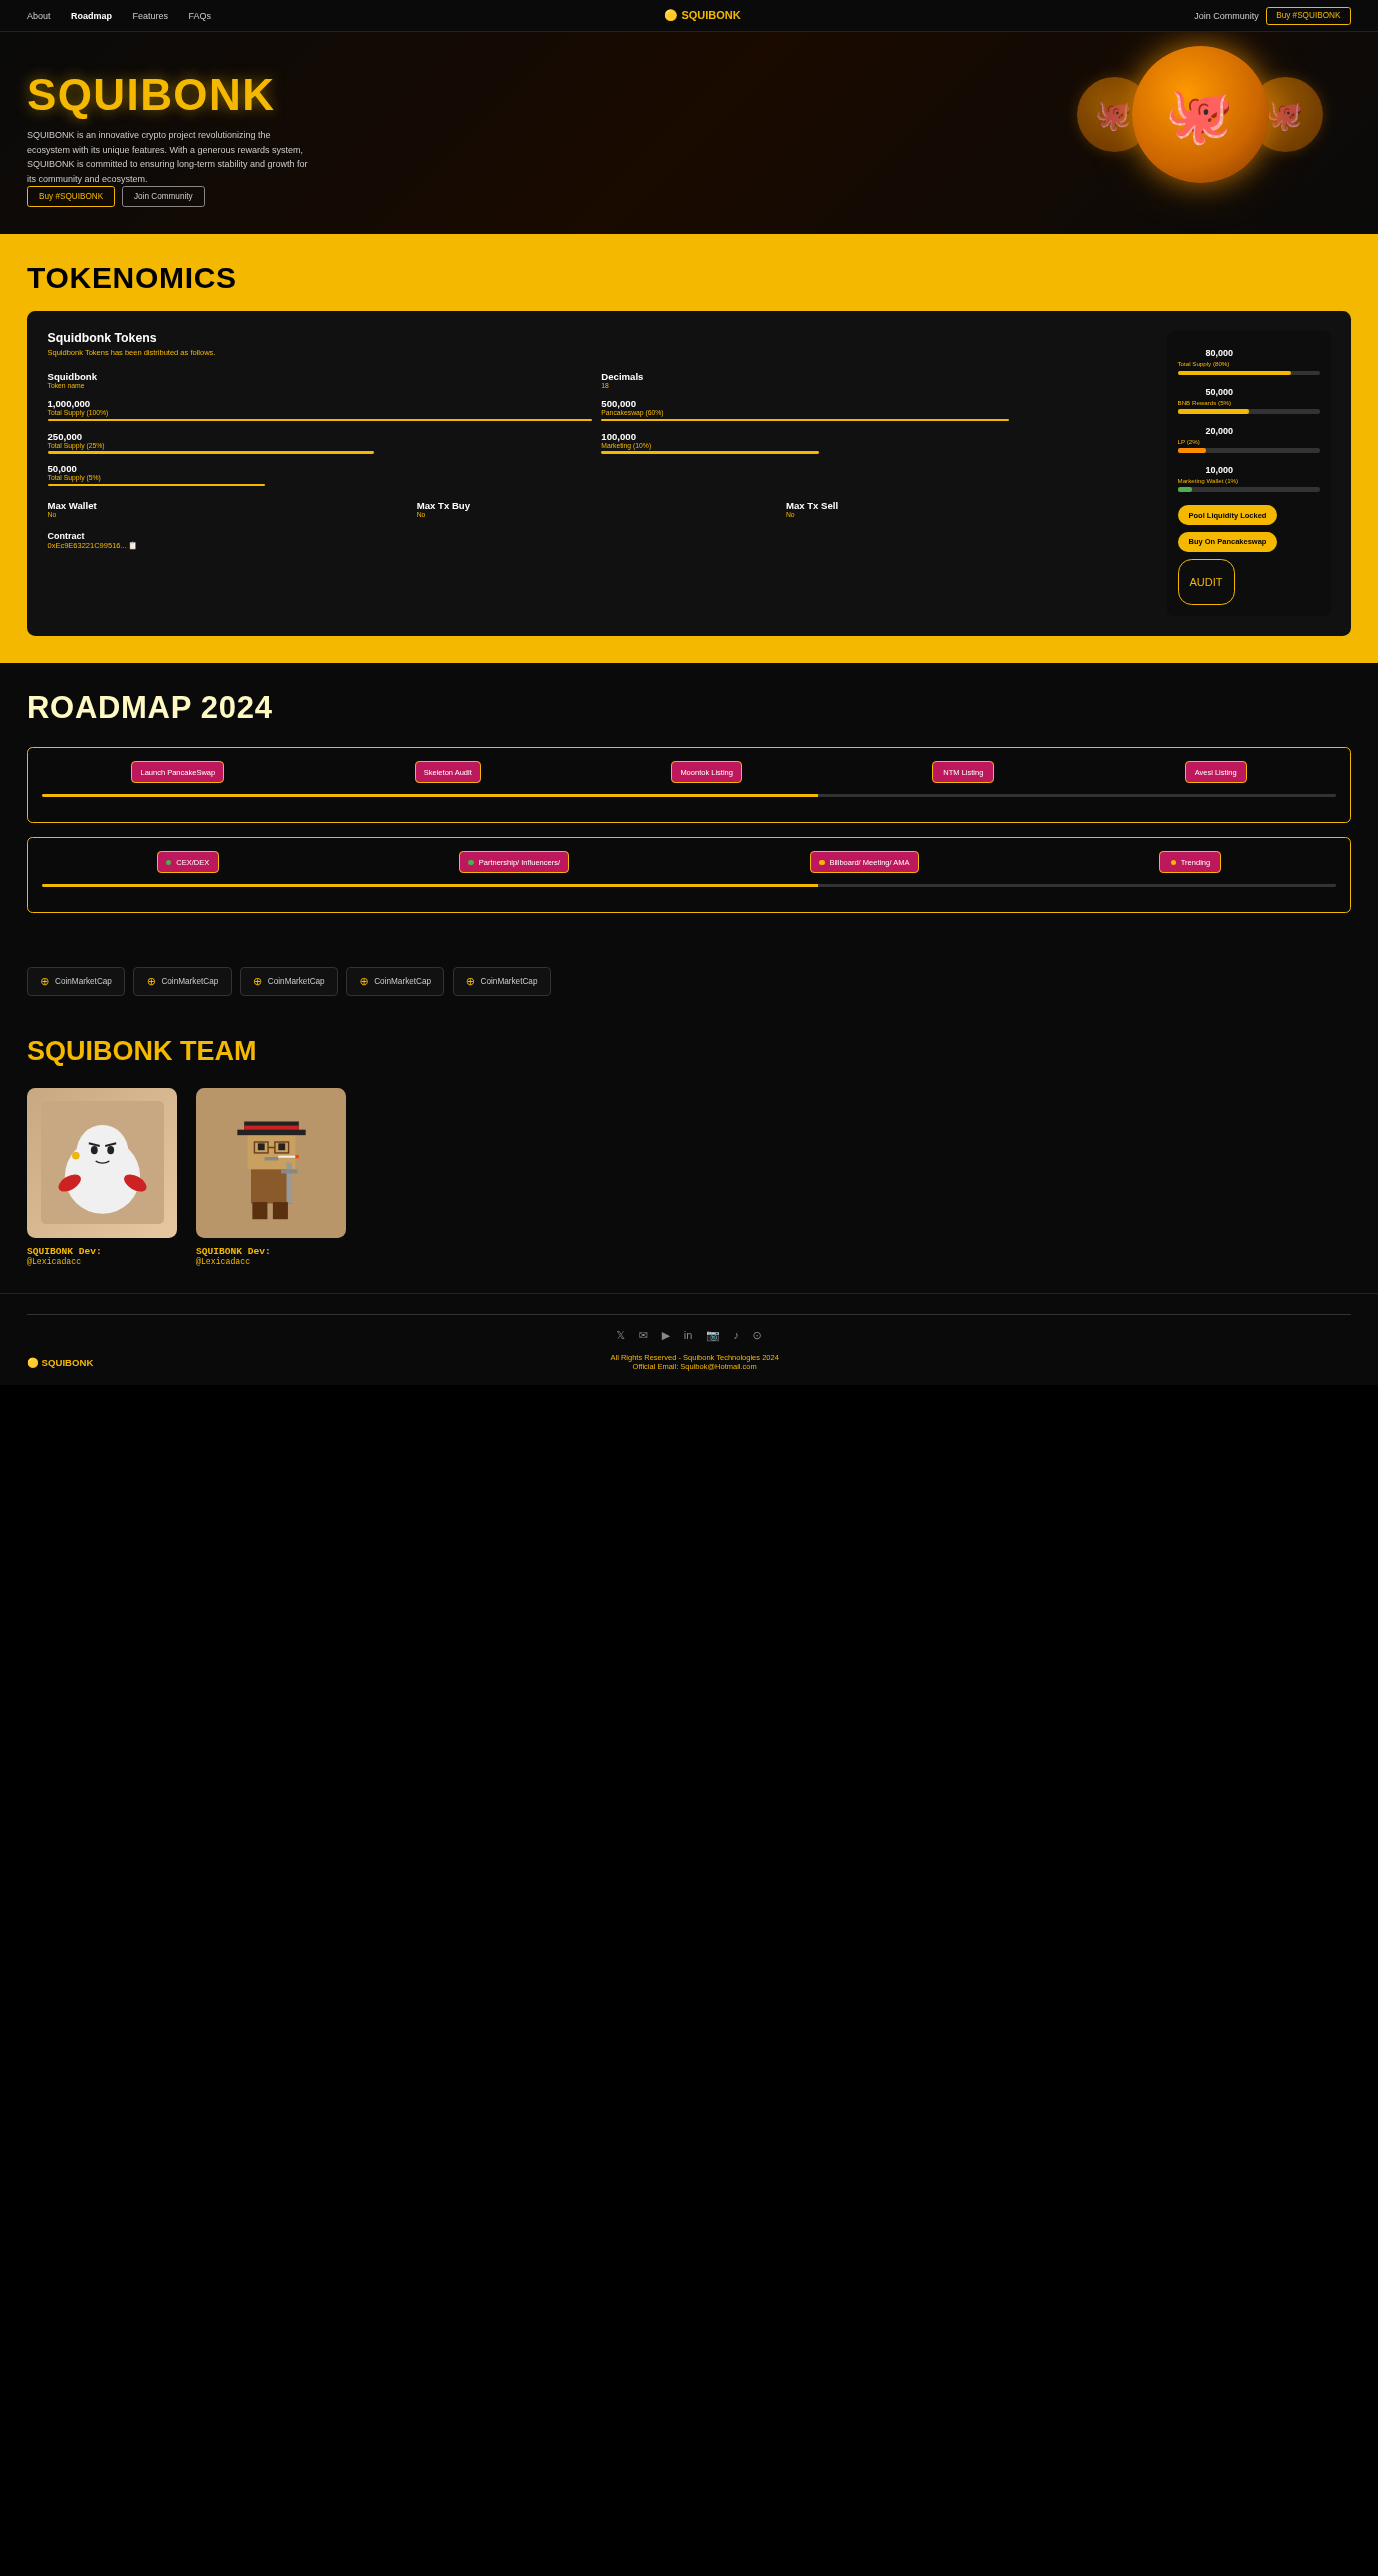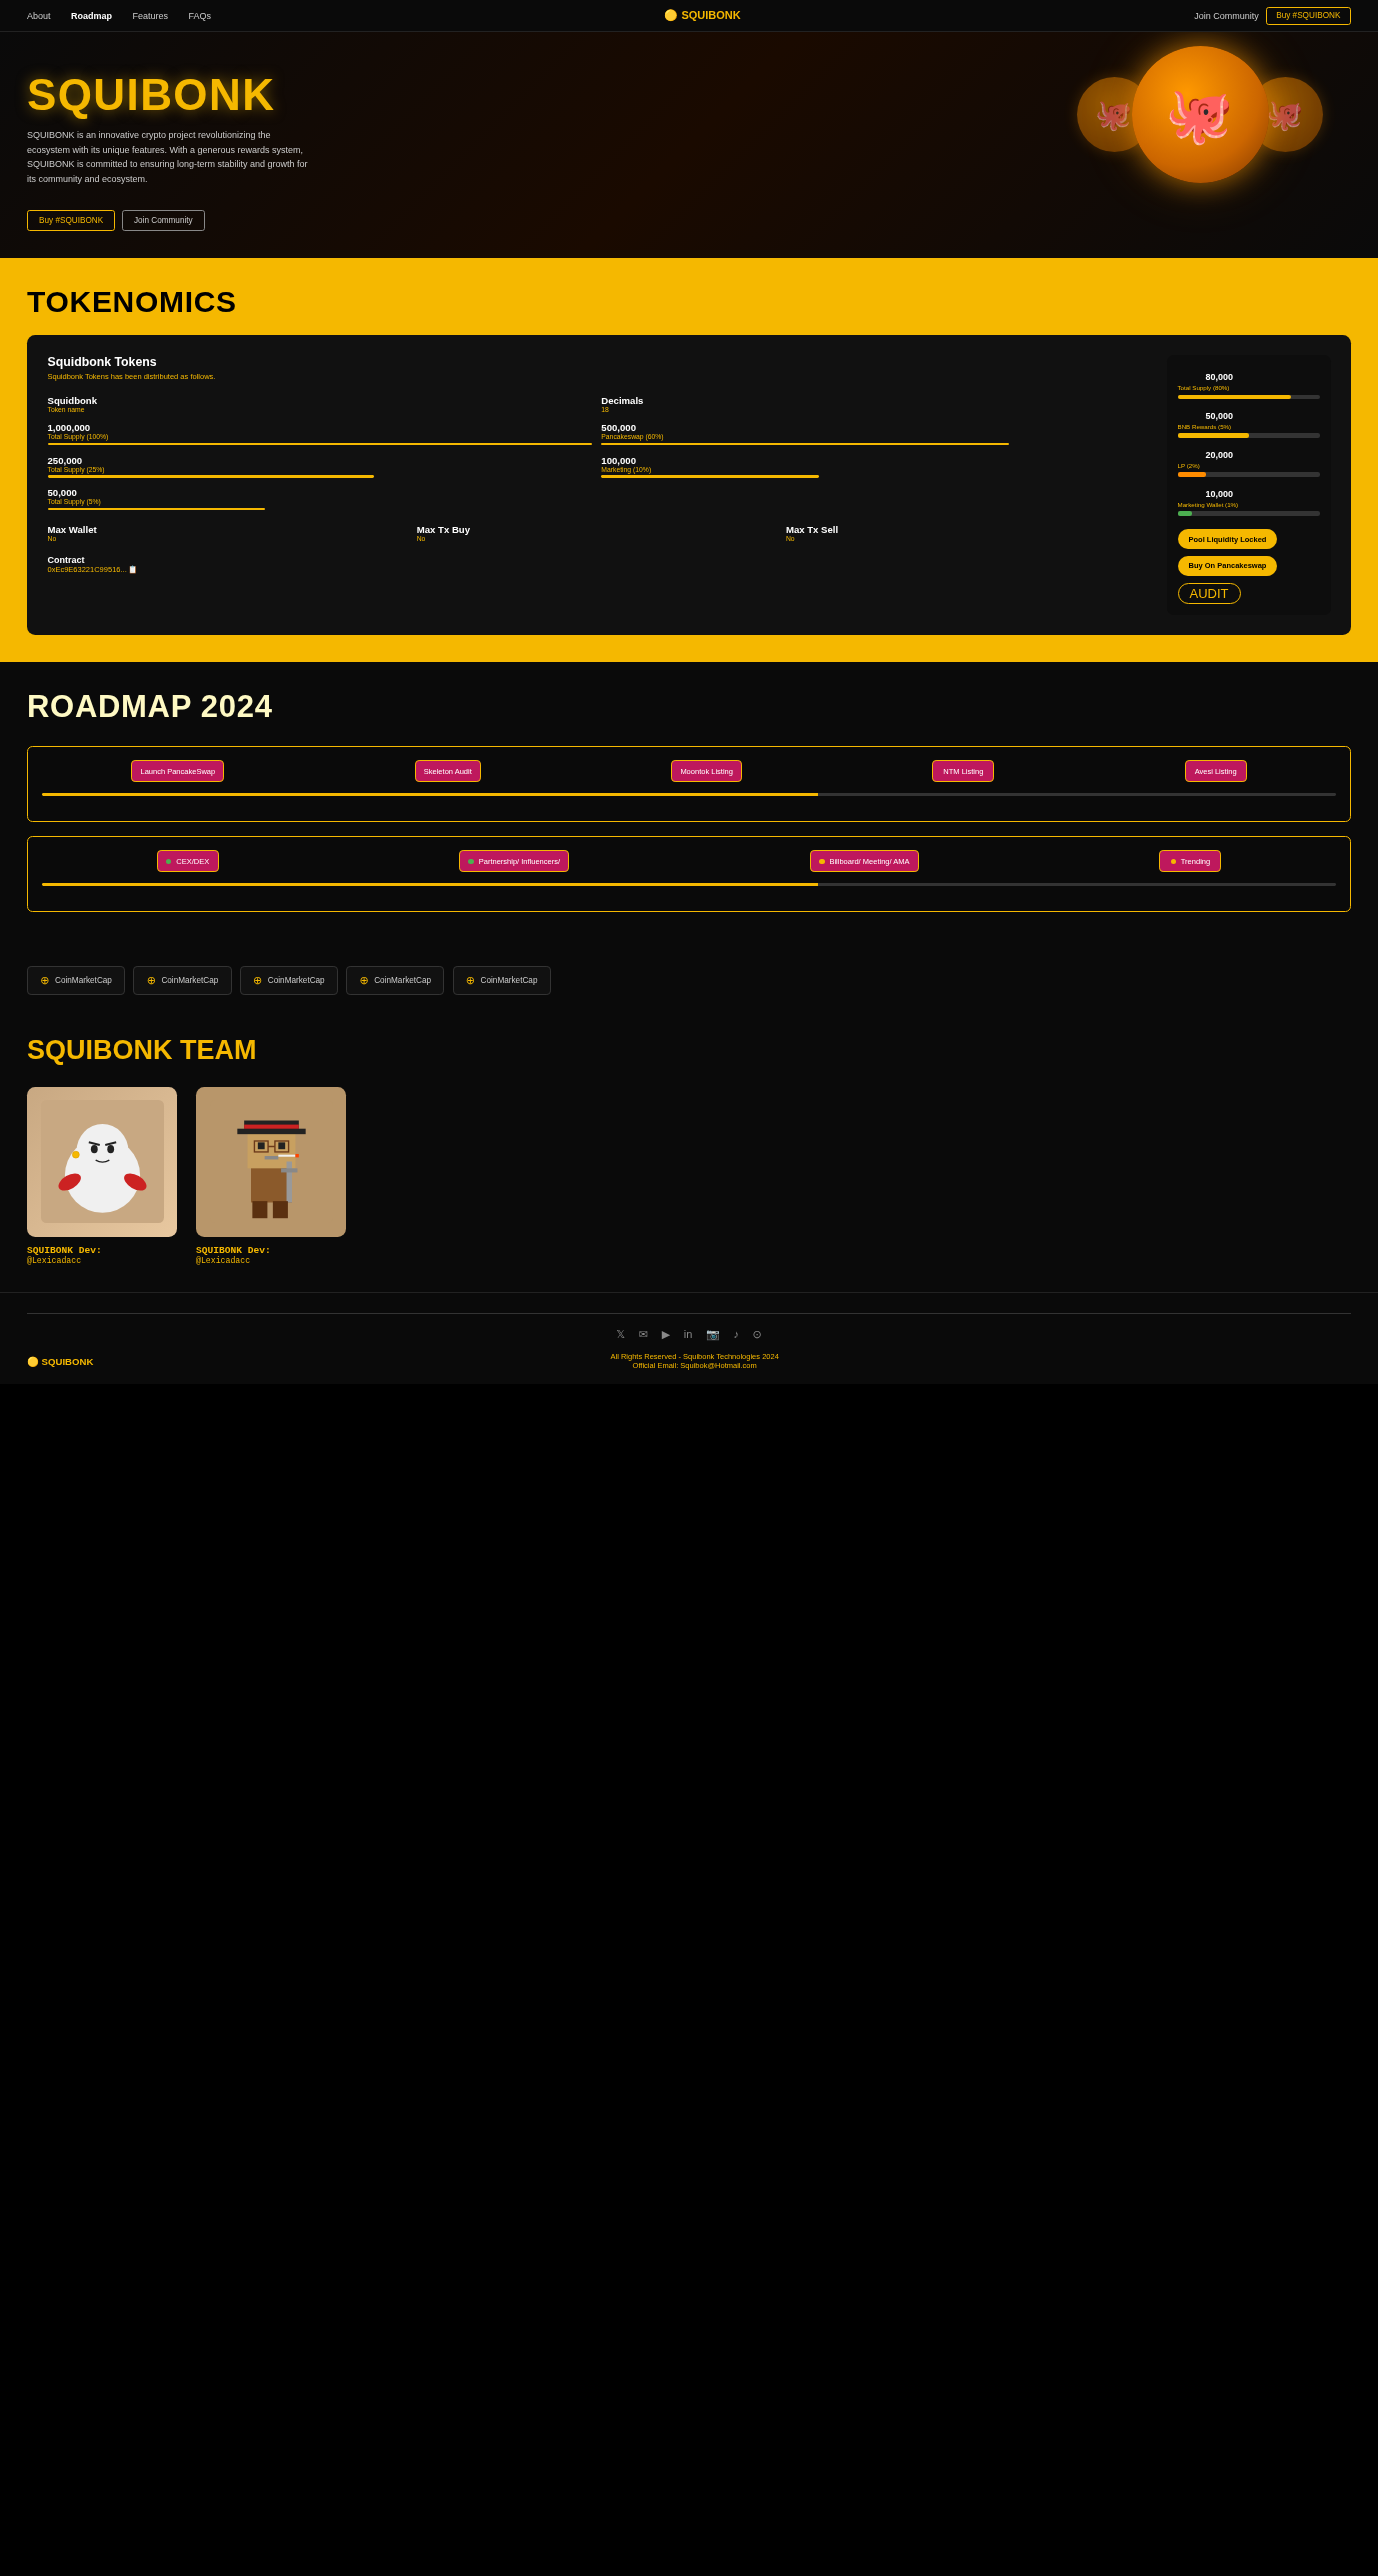--- a/index.html
+++ b/index.html
@@ -26,21 +26,21 @@
       background: linear-gradient(135deg, #0a0a0a 0%, #1a0a00 50%, #0a0a0a 100%);
       padding: 41px 27px 27px 27px; position: relative; overflow: hidden;
       min-height: 191px;
     }
     .hero-content { max-width: 287px; }
     .hero h1 {
       font-size: 44px; font-weight: 900; color: #f5b800;
       text-shadow: 0 0 13.7px rgba(245,184,0,0.5); letter-spacing: 1.4px; line-height: 1;
       margin-bottom: 11px;
     }
-    .hero p { color: #ccc; font-size: 9px; line-height: 1.6; margin-bottom: 24px; }
+    .hero p { color: #ccc; font-size: 9px; line-height: 1.6; margin-bottom: 0; }
     .hero-btns { display: flex; gap: 6.8px; }
     .btn-outline {
       background: transparent; border: 0.7px solid #f5b800; color: #f5b800;
       padding: 4.8px 11px; border-radius: 2.7px; font-size: 8.2px; cursor: pointer;
     }
     .btn-solid {
       background: transparent; border: 0.7px solid #888; color: #ccc;
       padding: 4.8px 11px; border-radius: 2.7px; font-size: 8.2px; cursor: pointer;
     }
     .hero-mascot {
@@ -105,21 +105,21 @@
     .bar-fill.orange { background: #ff8c00; }
     .bar-fill.yellow { background: #f5b800; }
 
     .token-buttons { display: flex; gap: 6.8px; margin-top: 13.7px; flex-wrap: wrap; }
     .btn-yellow {
       background: #f5b800; color: #000; border: none;
       padding: 5.5px 11px; border-radius: 13.7px; font-size: 7.5px; font-weight: bold; cursor: pointer;
     }
     .btn-yellow-outline {
       background: transparent; border: 0.7px solid #f5b800; color: #f5b800;
-      padding: 2px 11px; border-radius: 13.7px; font-size: 13px; cursor: pointer;
+      padding: 16px 11px; border-radius: 13.7px; font-size: 11px; cursor: pointer;
     }
 
     
     .roadmap-section {
       background: #0a0a0a; padding: 27px 27px;
     }
     .roadmap-section h2 {
       font-size: 31px; font-weight: 900; color: #fef9c3; margin-bottom: 20.5px;
       letter-spacing: 0.7px;
     }

